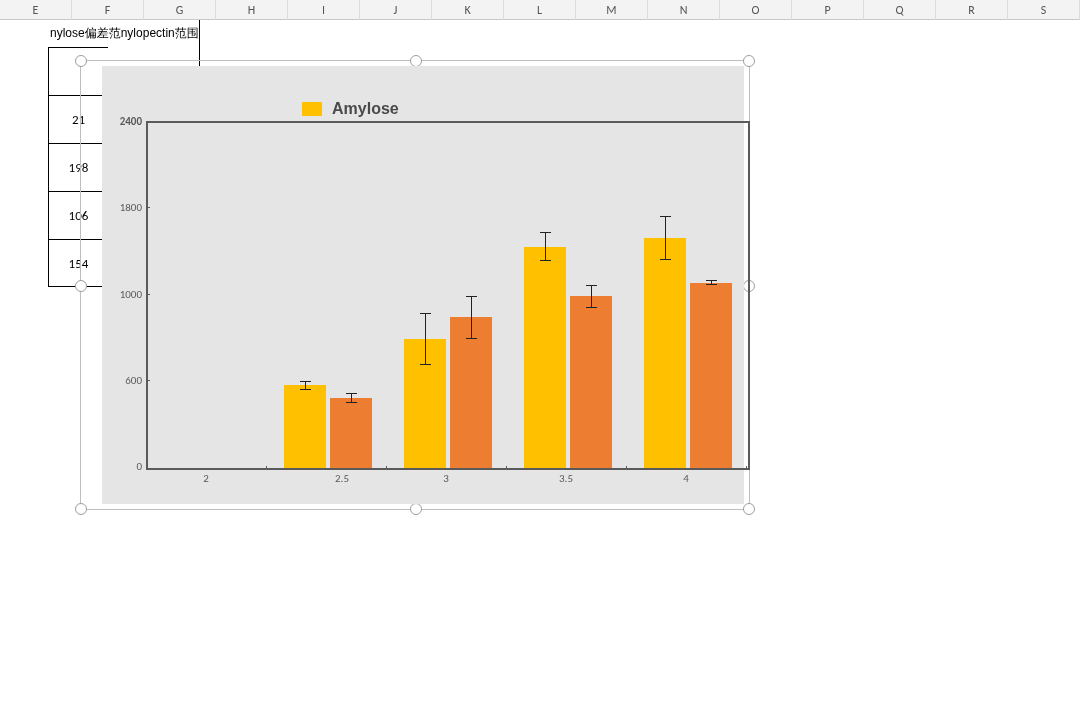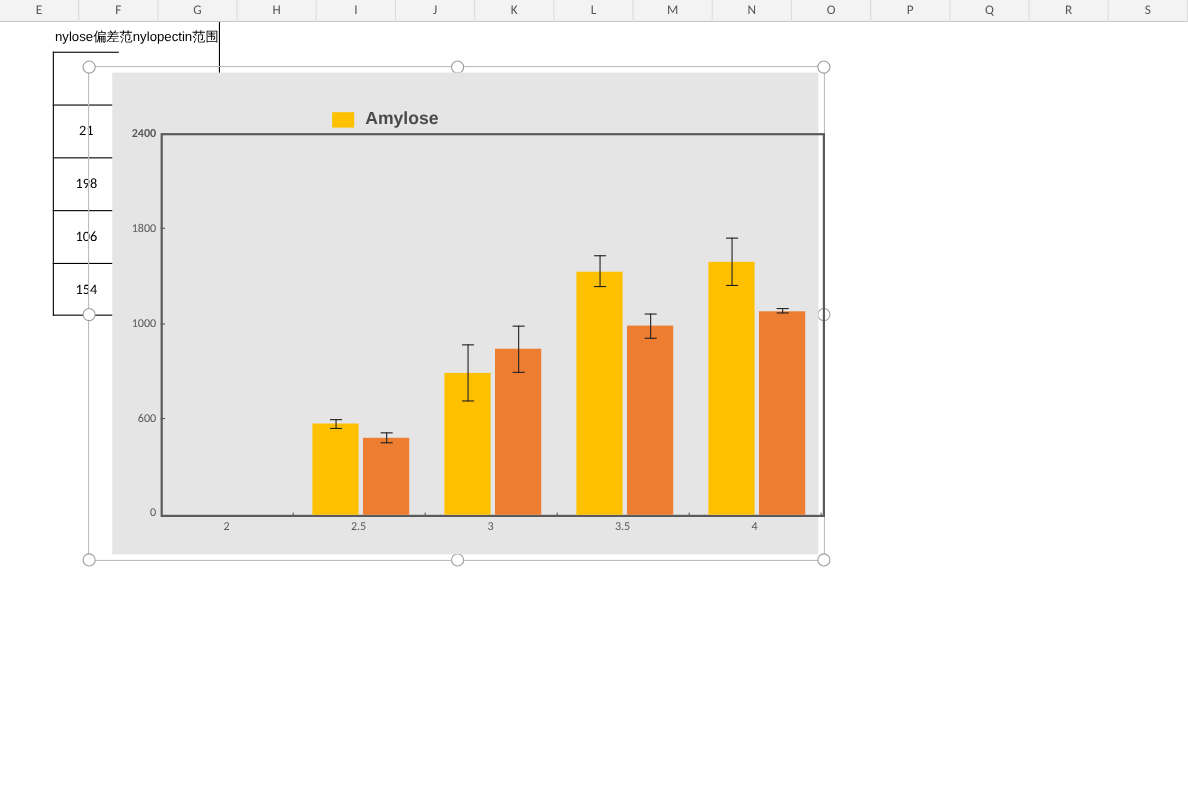--- a/index.html
+++ b/index.html
@@ -150,21 +150,21 @@
           <div class="bar c2" style="left: 542px; height: 185.438px;"></div>
           <div class="err" style="left: 563px; bottom: 183.281px; height: 4.3125px;">
             <div class="cap" style="top: 0px;"></div>
             <div class="cap" style="bottom: 0px;"></div>
           </div>
         </div>
 
       <div id="xticks">
           <div class="xtick" style="left: 104px; top: 406px;">2</div>
           <div class="xtt" style="left: 164px; top: 400px;"></div>
-          <div class="xtick" style="left: 224px; top: 406px;">2.5</div>
+          <div class="xtick" style="left: 240px; top: 406px;">2.5</div>
           <div class="xtt" style="left: 284px; top: 400px;"></div>
           <div class="xtick" style="left: 344px; top: 406px;">3</div>
           <div class="xtt" style="left: 404px; top: 400px;"></div>
           <div class="xtick" style="left: 464px; top: 406px;">3.5</div>
           <div class="xtt" style="left: 524px; top: 400px;"></div>
           <div class="xtick" style="left: 584px; top: 406px;">4</div>
           <div class="xtt" style="left: 644px; top: 400px;"></div>
         </div>
     </div>
   </div>

